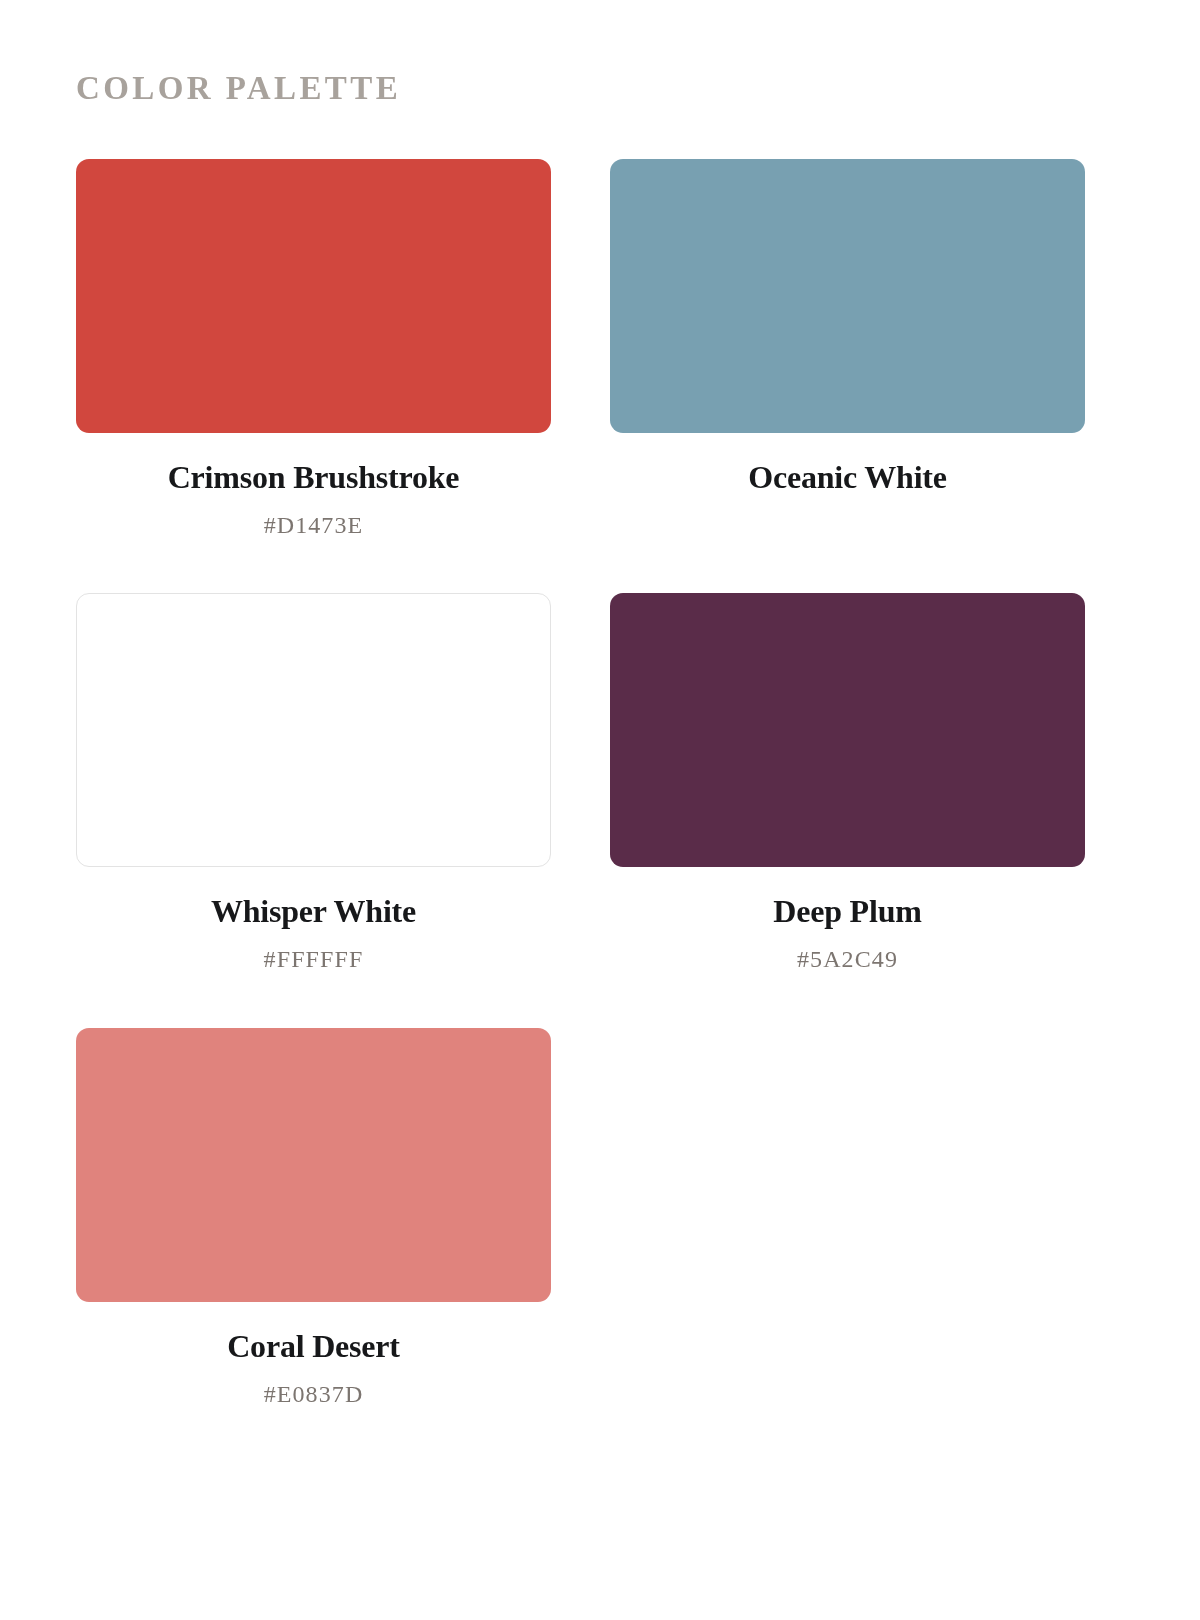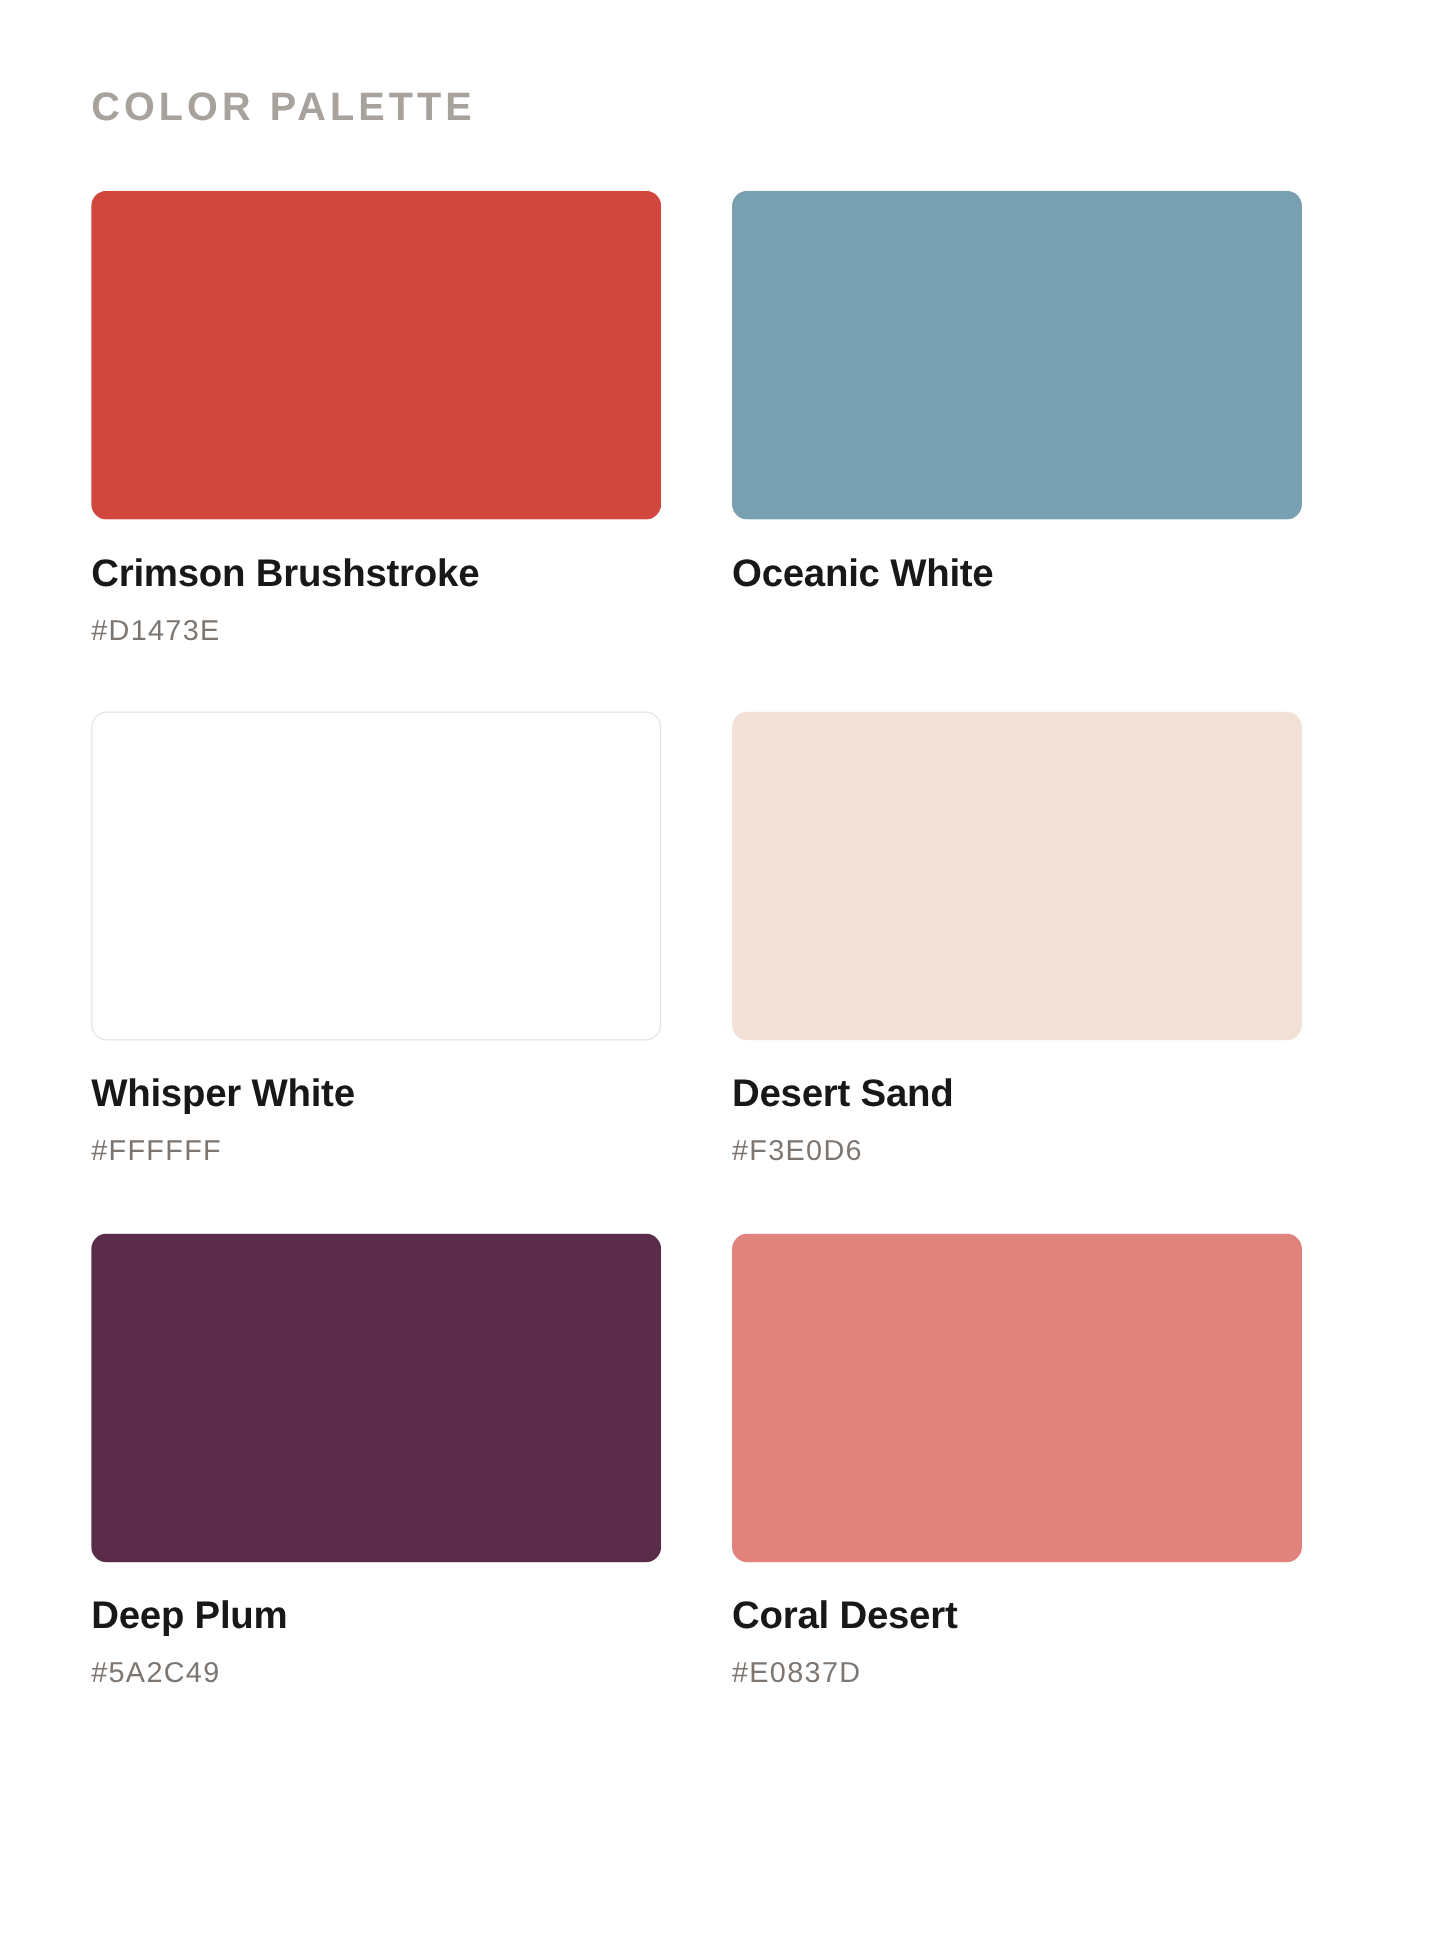--- a/index.html
+++ b/index.html
@@ -1,15 +1,15 @@
 <!DOCTYPE html>
 <html><head>
 <meta charset="utf-8">
 <style>
-  * { box-sizing: border-box; margin: 0; padding: 0; }
+  * { box-sizing: border-box; margin: 0; padding: 0; font-family: Liberation Serif, serif; }
 
   html, body {
     width: 1200px;
     height: 1620px;
     background: #FFFFFF;
   }
 
   body {
     font-family: "Liberation Sans", sans-serif;
     -webkit-font-smoothing: antialiased;
@@ -32,20 +32,21 @@
     margin-bottom: 54px;
     text-transform: uppercase;
     white-space: nowrap;
   }
 
   .swatch-grid {
     display: grid;
     grid-template-columns: 475px 475px;
     column-gap: 59px;
     row-gap: 54px;
+    text-align: center;
   }
 
   .swatch-card {
     display: flex;
     flex-direction: column;
   }
 
   .swatch-chip {
     width: 100%;
     height: 274px;
@@ -93,25 +94,20 @@
       <div class="swatch-card">
         <div class="swatch-chip" style="background: rgb(120, 160, 177);"></div>
         <div class="swatch-name">Oceanic White</div>
       </div>
       <div class="swatch-card">
         <div class="swatch-chip bordered" style="background: rgb(255, 255, 255); border-color: rgb(227, 227, 227);"></div>
         <div class="swatch-name">Whisper White</div>
         <div class="swatch-hex">#FFFFFF</div>
       </div>
       <div class="swatch-card">
-        <div class="swatch-chip" style="background: rgb(243, 224, 214);"></div>
-        <div class="swatch-name">Desert Sand</div>
-        <div class="swatch-hex">#F3E0D6</div>
-      </div>
-      <div class="swatch-card">
         <div class="swatch-chip" style="background: rgb(90, 44, 73);"></div>
         <div class="swatch-name">Deep Plum</div>
         <div class="swatch-hex">#5A2C49</div>
       </div>
       <div class="swatch-card">
         <div class="swatch-chip" style="background: rgb(224, 131, 125);"></div>
         <div class="swatch-name">Coral Desert</div>
         <div class="swatch-hex">#E0837D</div>
       </div>
     </div>

